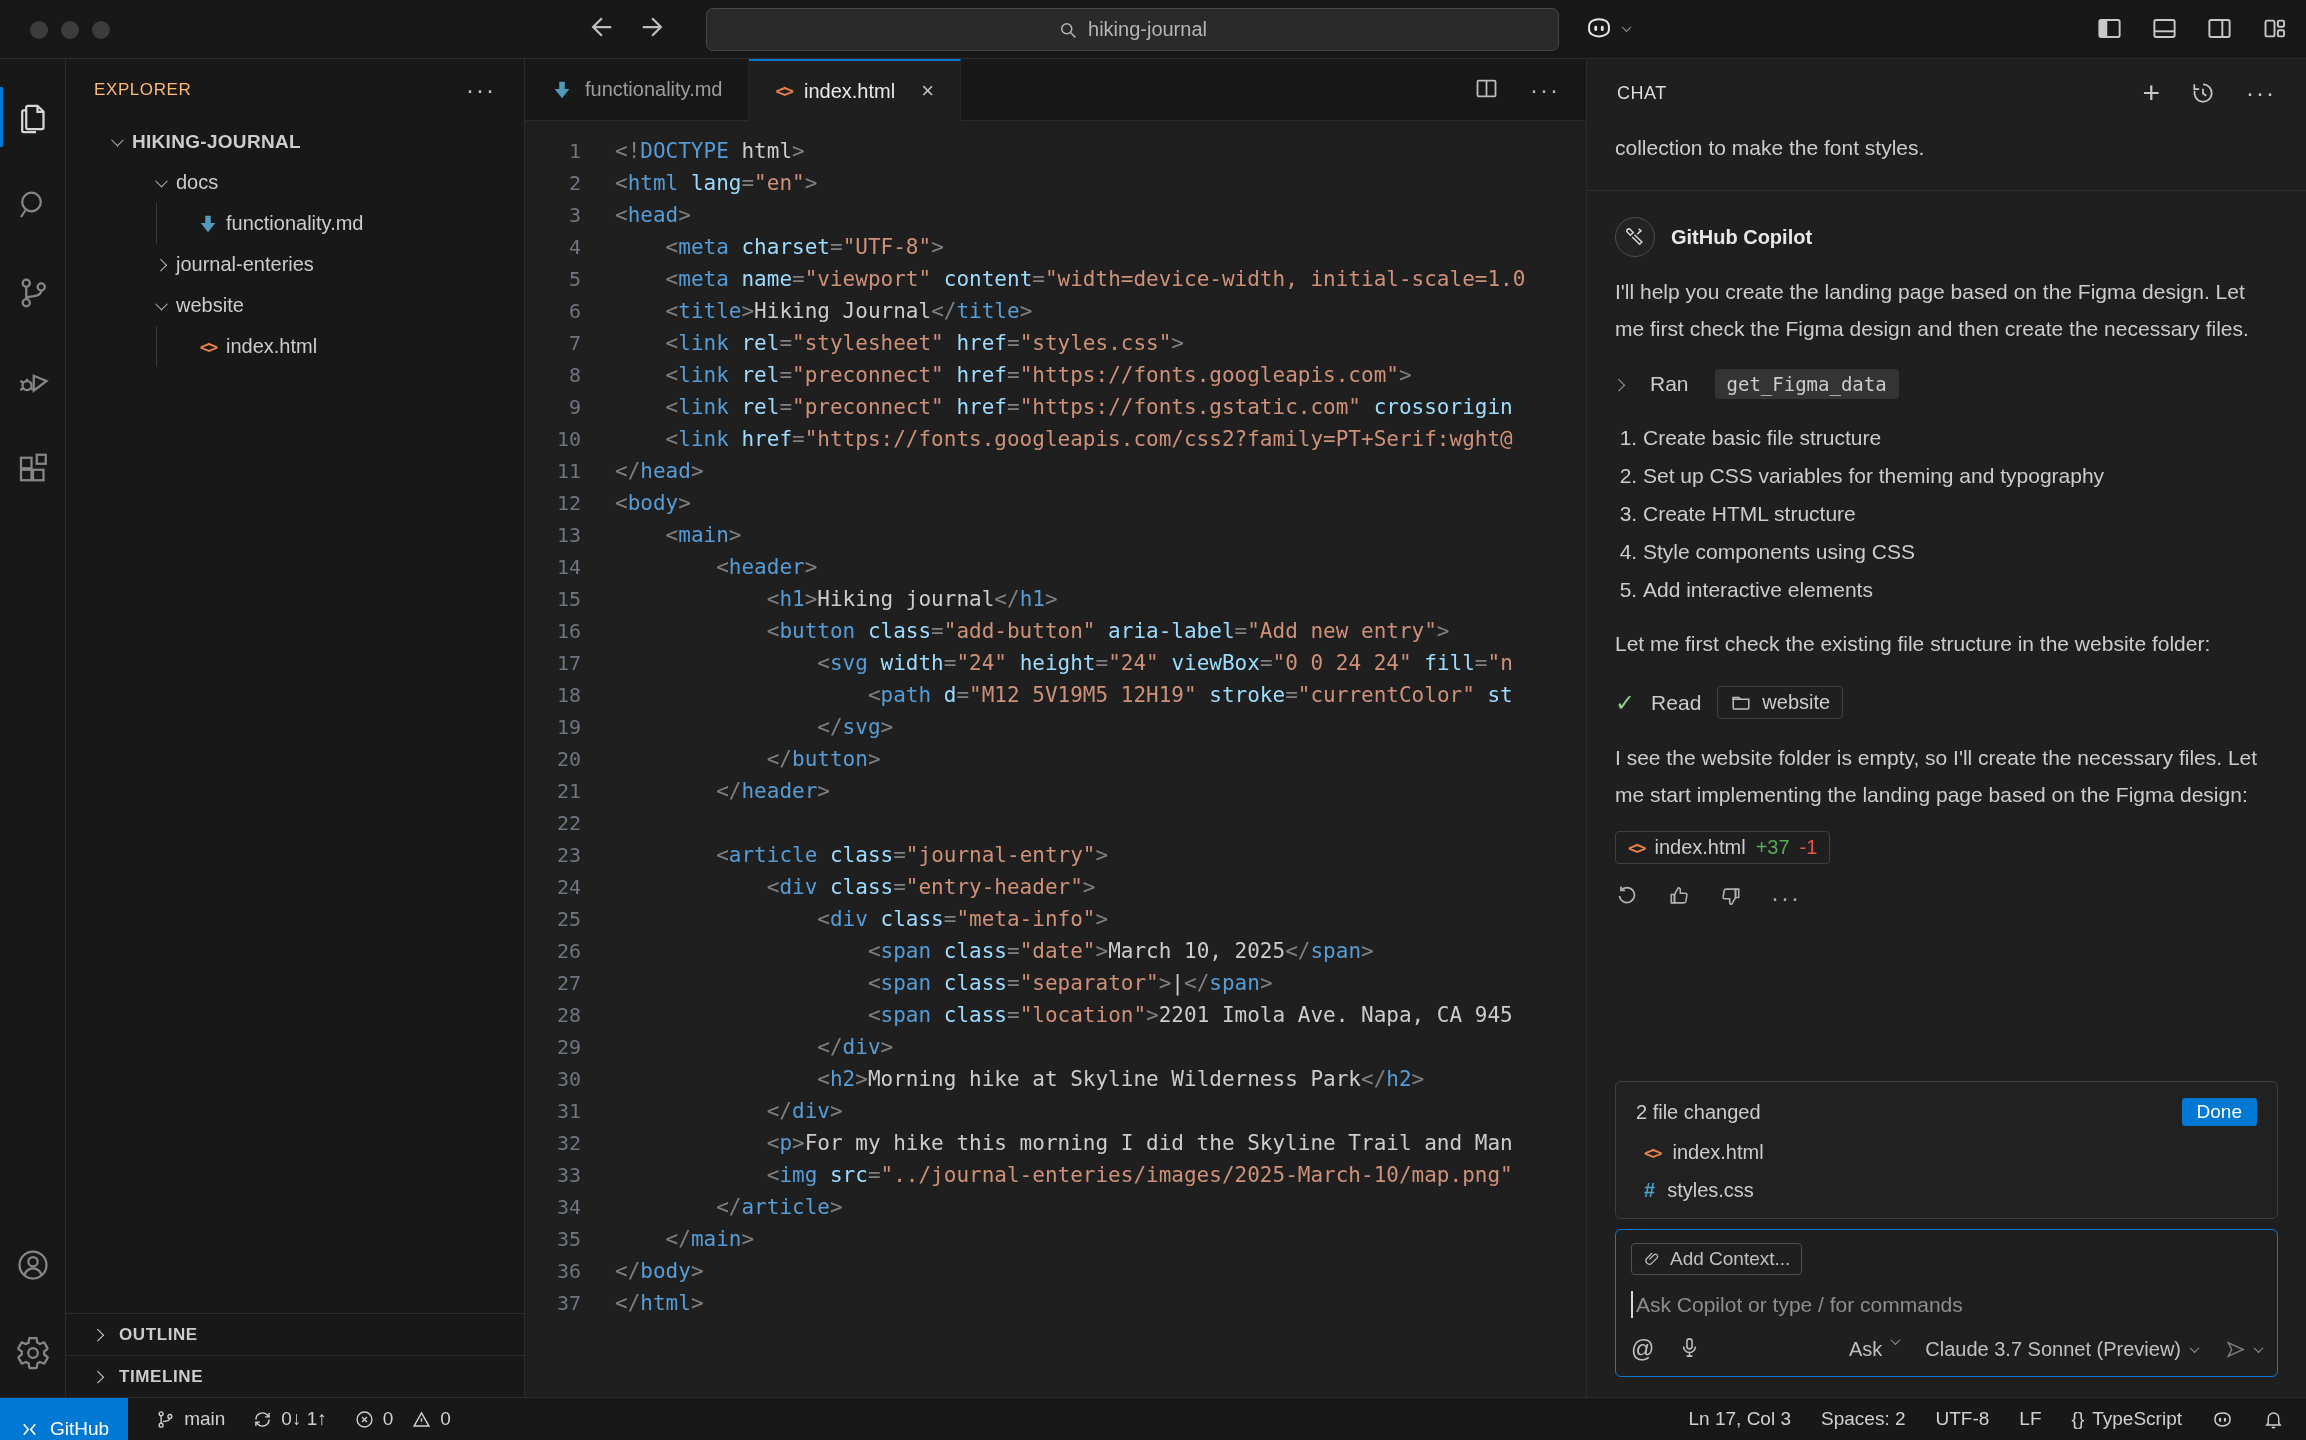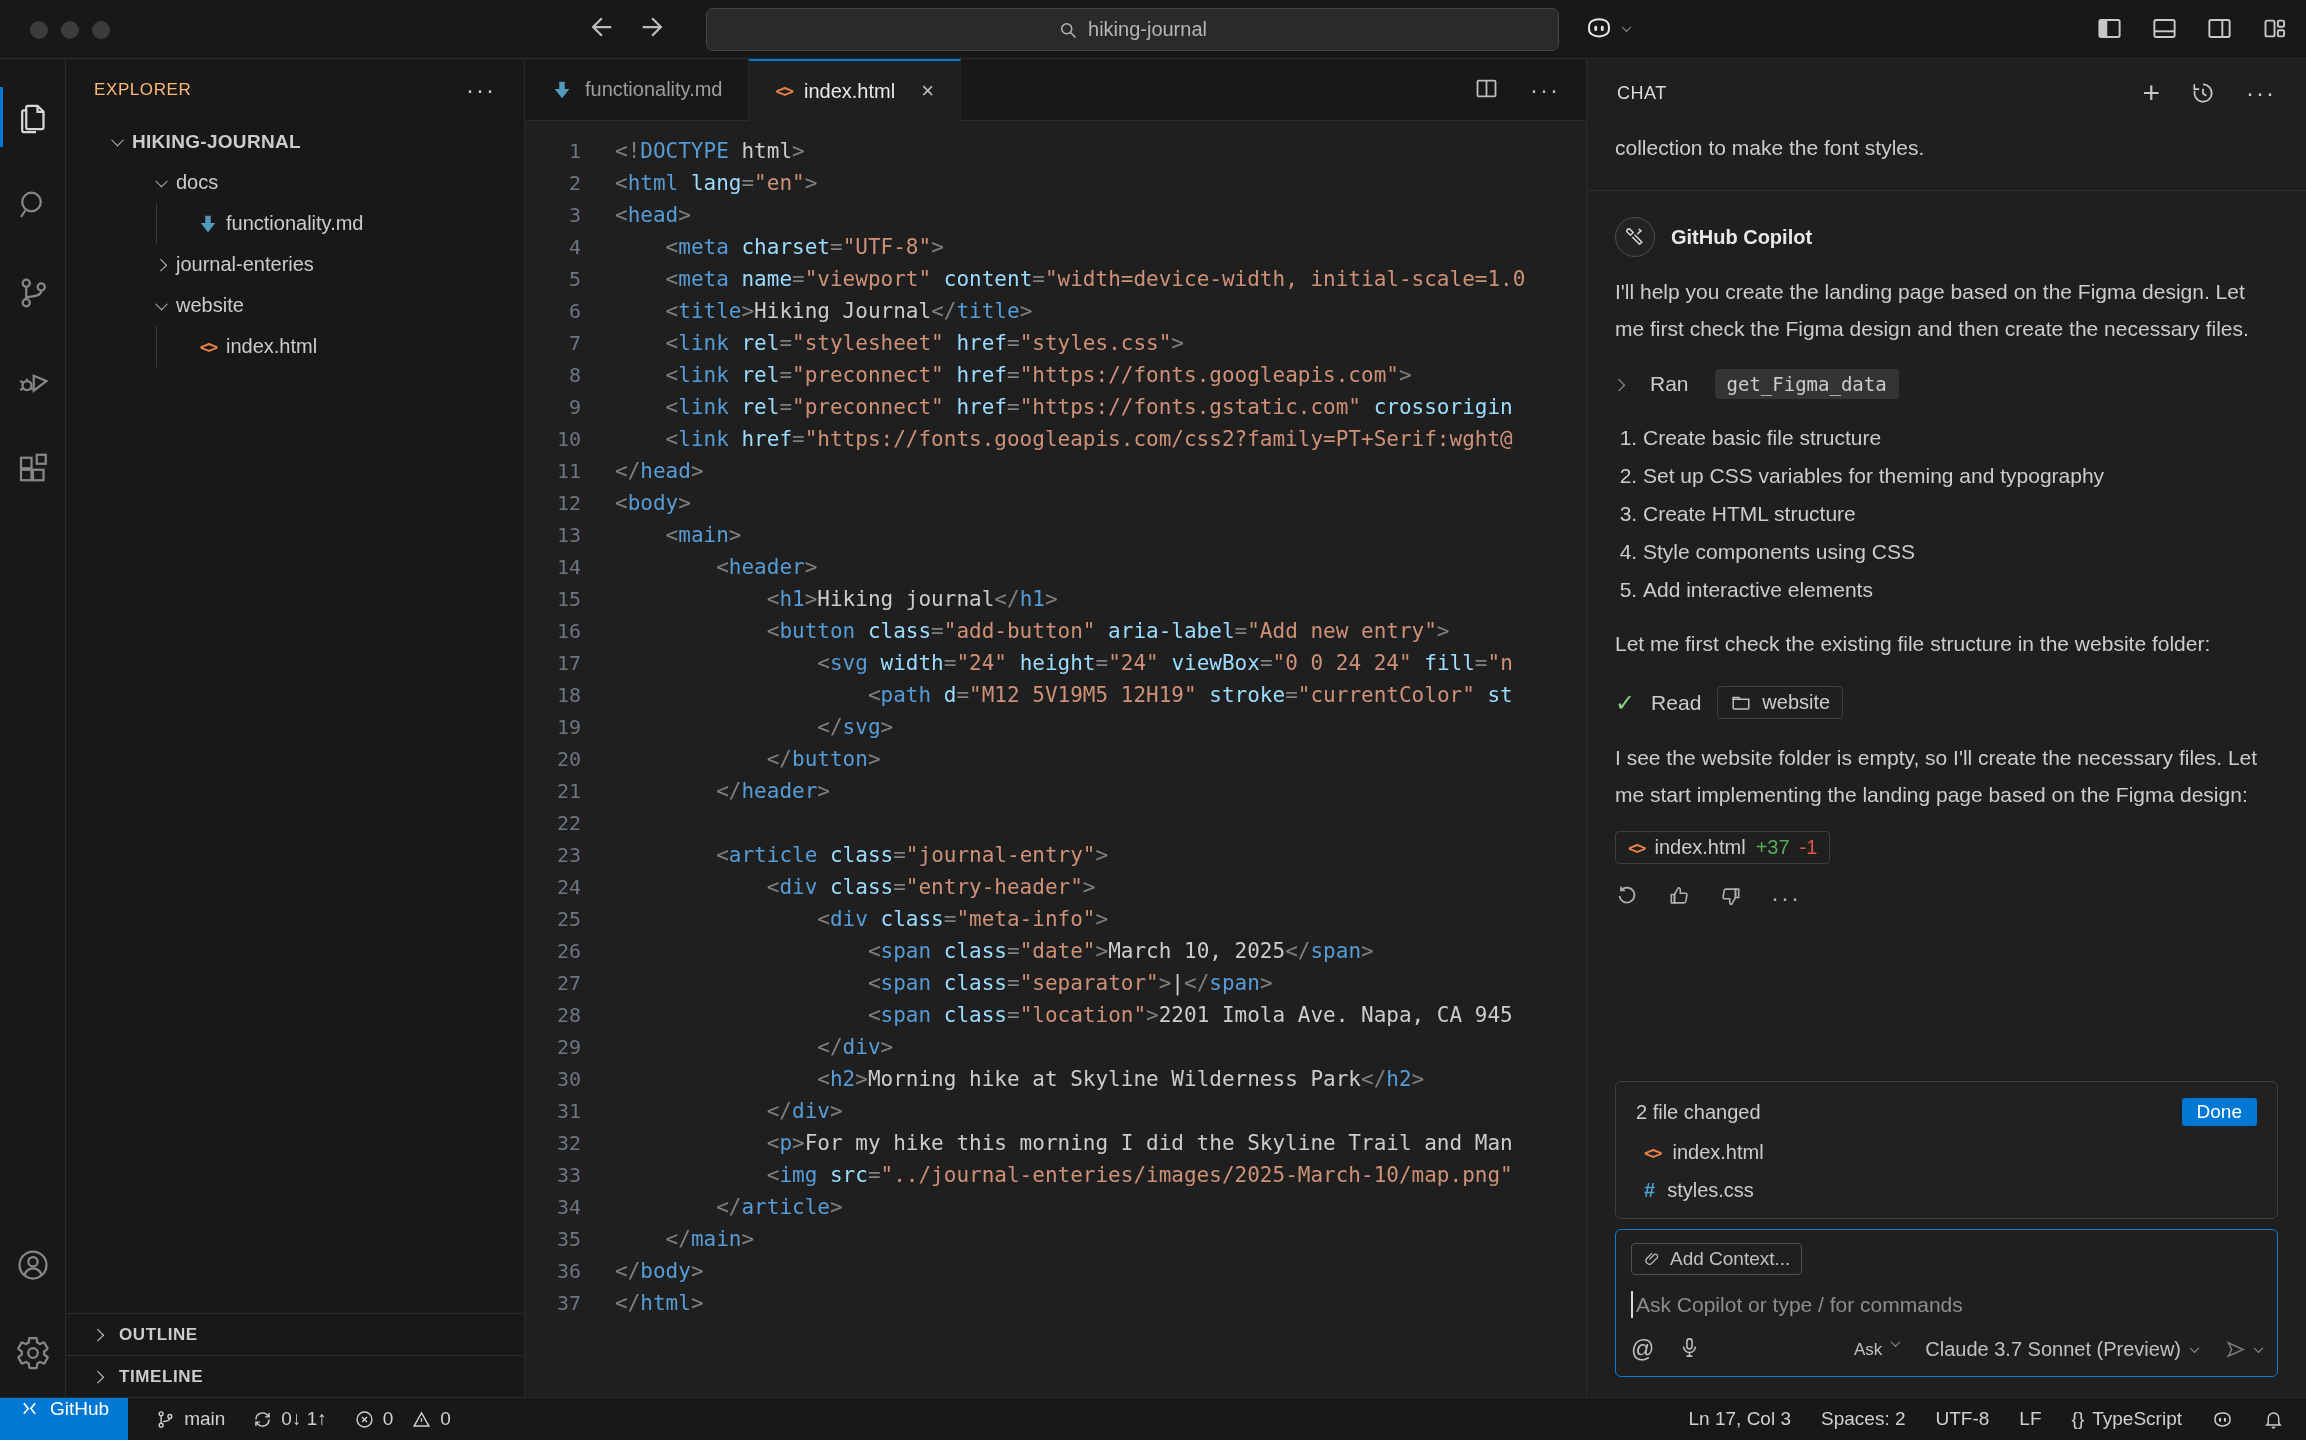--- a/index.html
+++ b/index.html
@@ -106,27 +106,27 @@
   .inputbox{margin-top:10px;border:1px solid #0c7bd8;border-radius:6px;background:#1f1f1f;padding:13px 15px}
   .ctxchip{display:inline-flex;align-items:center;gap:9px;border:1px solid #4f4f4f;border-radius:4px;padding:4px 11px;font-size:19px;color:#c0c0c0}
   .ctxchip svg{width:18px;height:18px}
   .ph-row{display:flex;align-items:center;margin-top:16px}
   .caret{width:2px;height:27px;background:#d8d8d8;margin-right:3px}
   .placeholder{font-size:21px;color:#8d8d8d}
   .in-actions{display:flex;align-items:center;margin-top:18px;color:#c0c0c0}
   .in-actions .at{font-size:23px}
   .in-actions svg{width:23px;height:23px}
   .mic{margin-left:24px}
-  .mode{margin-left:auto;display:flex;align-items:flex-start;gap:10px;font-size:17px}
+  .mode{margin-left:auto;display:flex;align-items:flex-start;gap:10px;font-size:20px}
   .model{margin-left:26px;display:flex;align-items:center;gap:10px;font-size:20px}
   .send{margin-left:26px;display:flex;align-items:center;gap:8px;color:#7a7a7a}
 
   
   .statusbar{height:43px;flex:0 0 43px;background:#181818;border-top:1px solid #2b2b2b;display:flex;align-items:center;font-size:19px;color:#d0d0d0}
-  .sb-remote{height:100%;background:#0078d4;color:#ffffff;display:flex;align-items:flex-start;gap:10px;padding:0 19px}
+  .sb-remote{height:100%;background:#0078d4;color:#ffffff;display:flex;align-items:flex-end;gap:10px;padding:0 19px}
   .sb-item{display:flex;align-items:center;gap:8px;margin-left:27px}
   .statusbar svg{width:21px;height:21px}
   .sb-right{margin-left:auto;display:flex;align-items:center;gap:30px;margin-right:22px}
   .sb-right .sb-item{margin-left:0}
 
   .chev{display:inline-block;width:9px;height:9px;border-right:1.7px solid currentColor;border-bottom:1.7px solid currentColor}
   .chev.d{transform:rotate(45deg) translate(-1px,-1px)}
   .chev.r{transform:rotate(-45deg) translate(-1px,0)}
   .chev.sm{width:7px;height:7px;color:#9a9a9a}
 </style>

